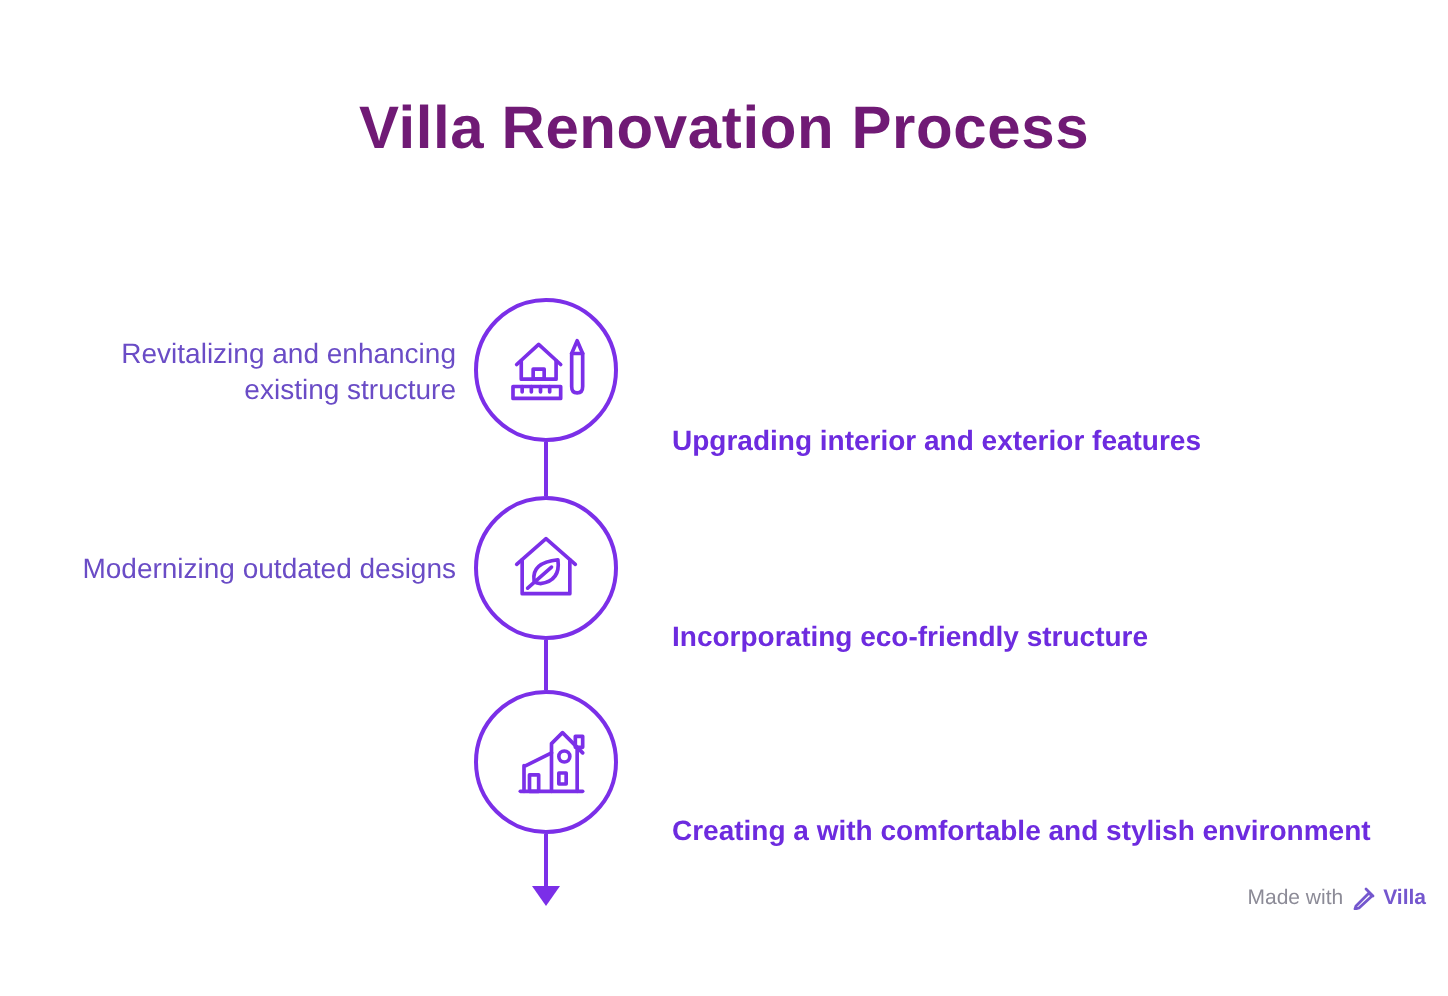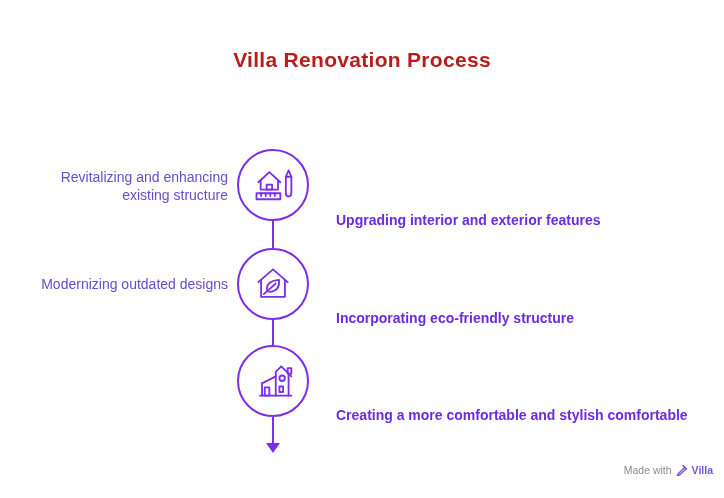--- a/index.html
+++ b/index.html
@@ -2,21 +2,21 @@
 <html><head>
 <meta charset="utf-8">
 <style>
   html,body { margin:0; padding:0; background:#ffffff; }
   .canvas {
     position:relative; width:724px; height:498px; background:#ffffff;
     font-family:"Liberation Sans", sans-serif; overflow:hidden;
   }
   .title {
     position:absolute; top:48px; left:0; width:724px; text-align:center;
-    font-size:21px; font-weight:800; color:#b91c1c; letter-spacing:.3px;
+    font-size:30px; font-weight:800; color:#701a75; letter-spacing:.3px;
   }
   .left-label {
     position:absolute; left:28px; width:200px; text-align:right;
     font-size:14px; font-weight:400; color:#6a4cc6; line-height:1.32;
     transform:translateY(-50%);
   }
   .right-label {
     position:absolute; left:336px; transform:translateY(-50%);
     font-size:14px; font-weight:700; color:#6d2bdf; white-space:nowrap;margin-top:34px;
   }
@@ -34,21 +34,21 @@
   .connector { position:absolute; left:272px; width:2px; background:#7b2fe8; }
   .cn-1 { top:221px; height:27px; }
   .cn-2 { top:320px; height:25px; }
   .cn-3 { top:417px; height:27px; }
   .arrow-head {
     position:absolute; left:266px; top:443px; width:0; height:0;
     border-left:7px solid transparent; border-right:7px solid transparent;
     border-top:10px solid #7b2fe8;
   }
   .footer {
-    position:absolute; top:463px; right:11px; height:14px;
+    position:absolute; top:442px; right:11px; height:14px;
     display:flex; align-items:center; gap:4px;
     font-size:10.5px; color:#8c8b97;
   }
   .footer .brand { color:#7457ce; font-weight:600; }
   svg.step-icon { display:block; }
 </style>
 </head>
 <body>
 
 <div class="canvas">
@@ -90,21 +90,21 @@
       <path d="M41 16 V40"></path>
       <circle cx="34" cy="21" r="3"></circle>
       <rect x="40" y="10" width="4" height="6"></rect>
       <path d="M27 19 L13 26"></path>
       <path d="M12 26 V40"></path>
       <rect x="15" y="31" width="5" height="9"></rect>
       <rect x="31" y="30" width="4" height="6"></rect>
       <path d="M10 40 H44"></path>
     </svg>
   </div>
-  <div class="right-label rl-3">Creating a more comfortable and stylish comfortable</div>
+  <div class="right-label rl-3">Creating a with comfortable and stylish environment</div>
 
   <div class="connector cn-3"></div>
   <div class="arrow-head"></div>
 
   <div class="footer">
     <span>Made with</span>
     <svg width="12" height="12" viewBox="0 0 12 12" fill="none" stroke="#7457ce" stroke-width="1.4" stroke-linecap="round" stroke-linejoin="round">
       <path d="M2 10 L8.5 3.5 L10 5 L3.5 11 L1.5 11.5 Z"></path>
       <path d="M7 1.5 L10.5 5"></path>
     </svg>

